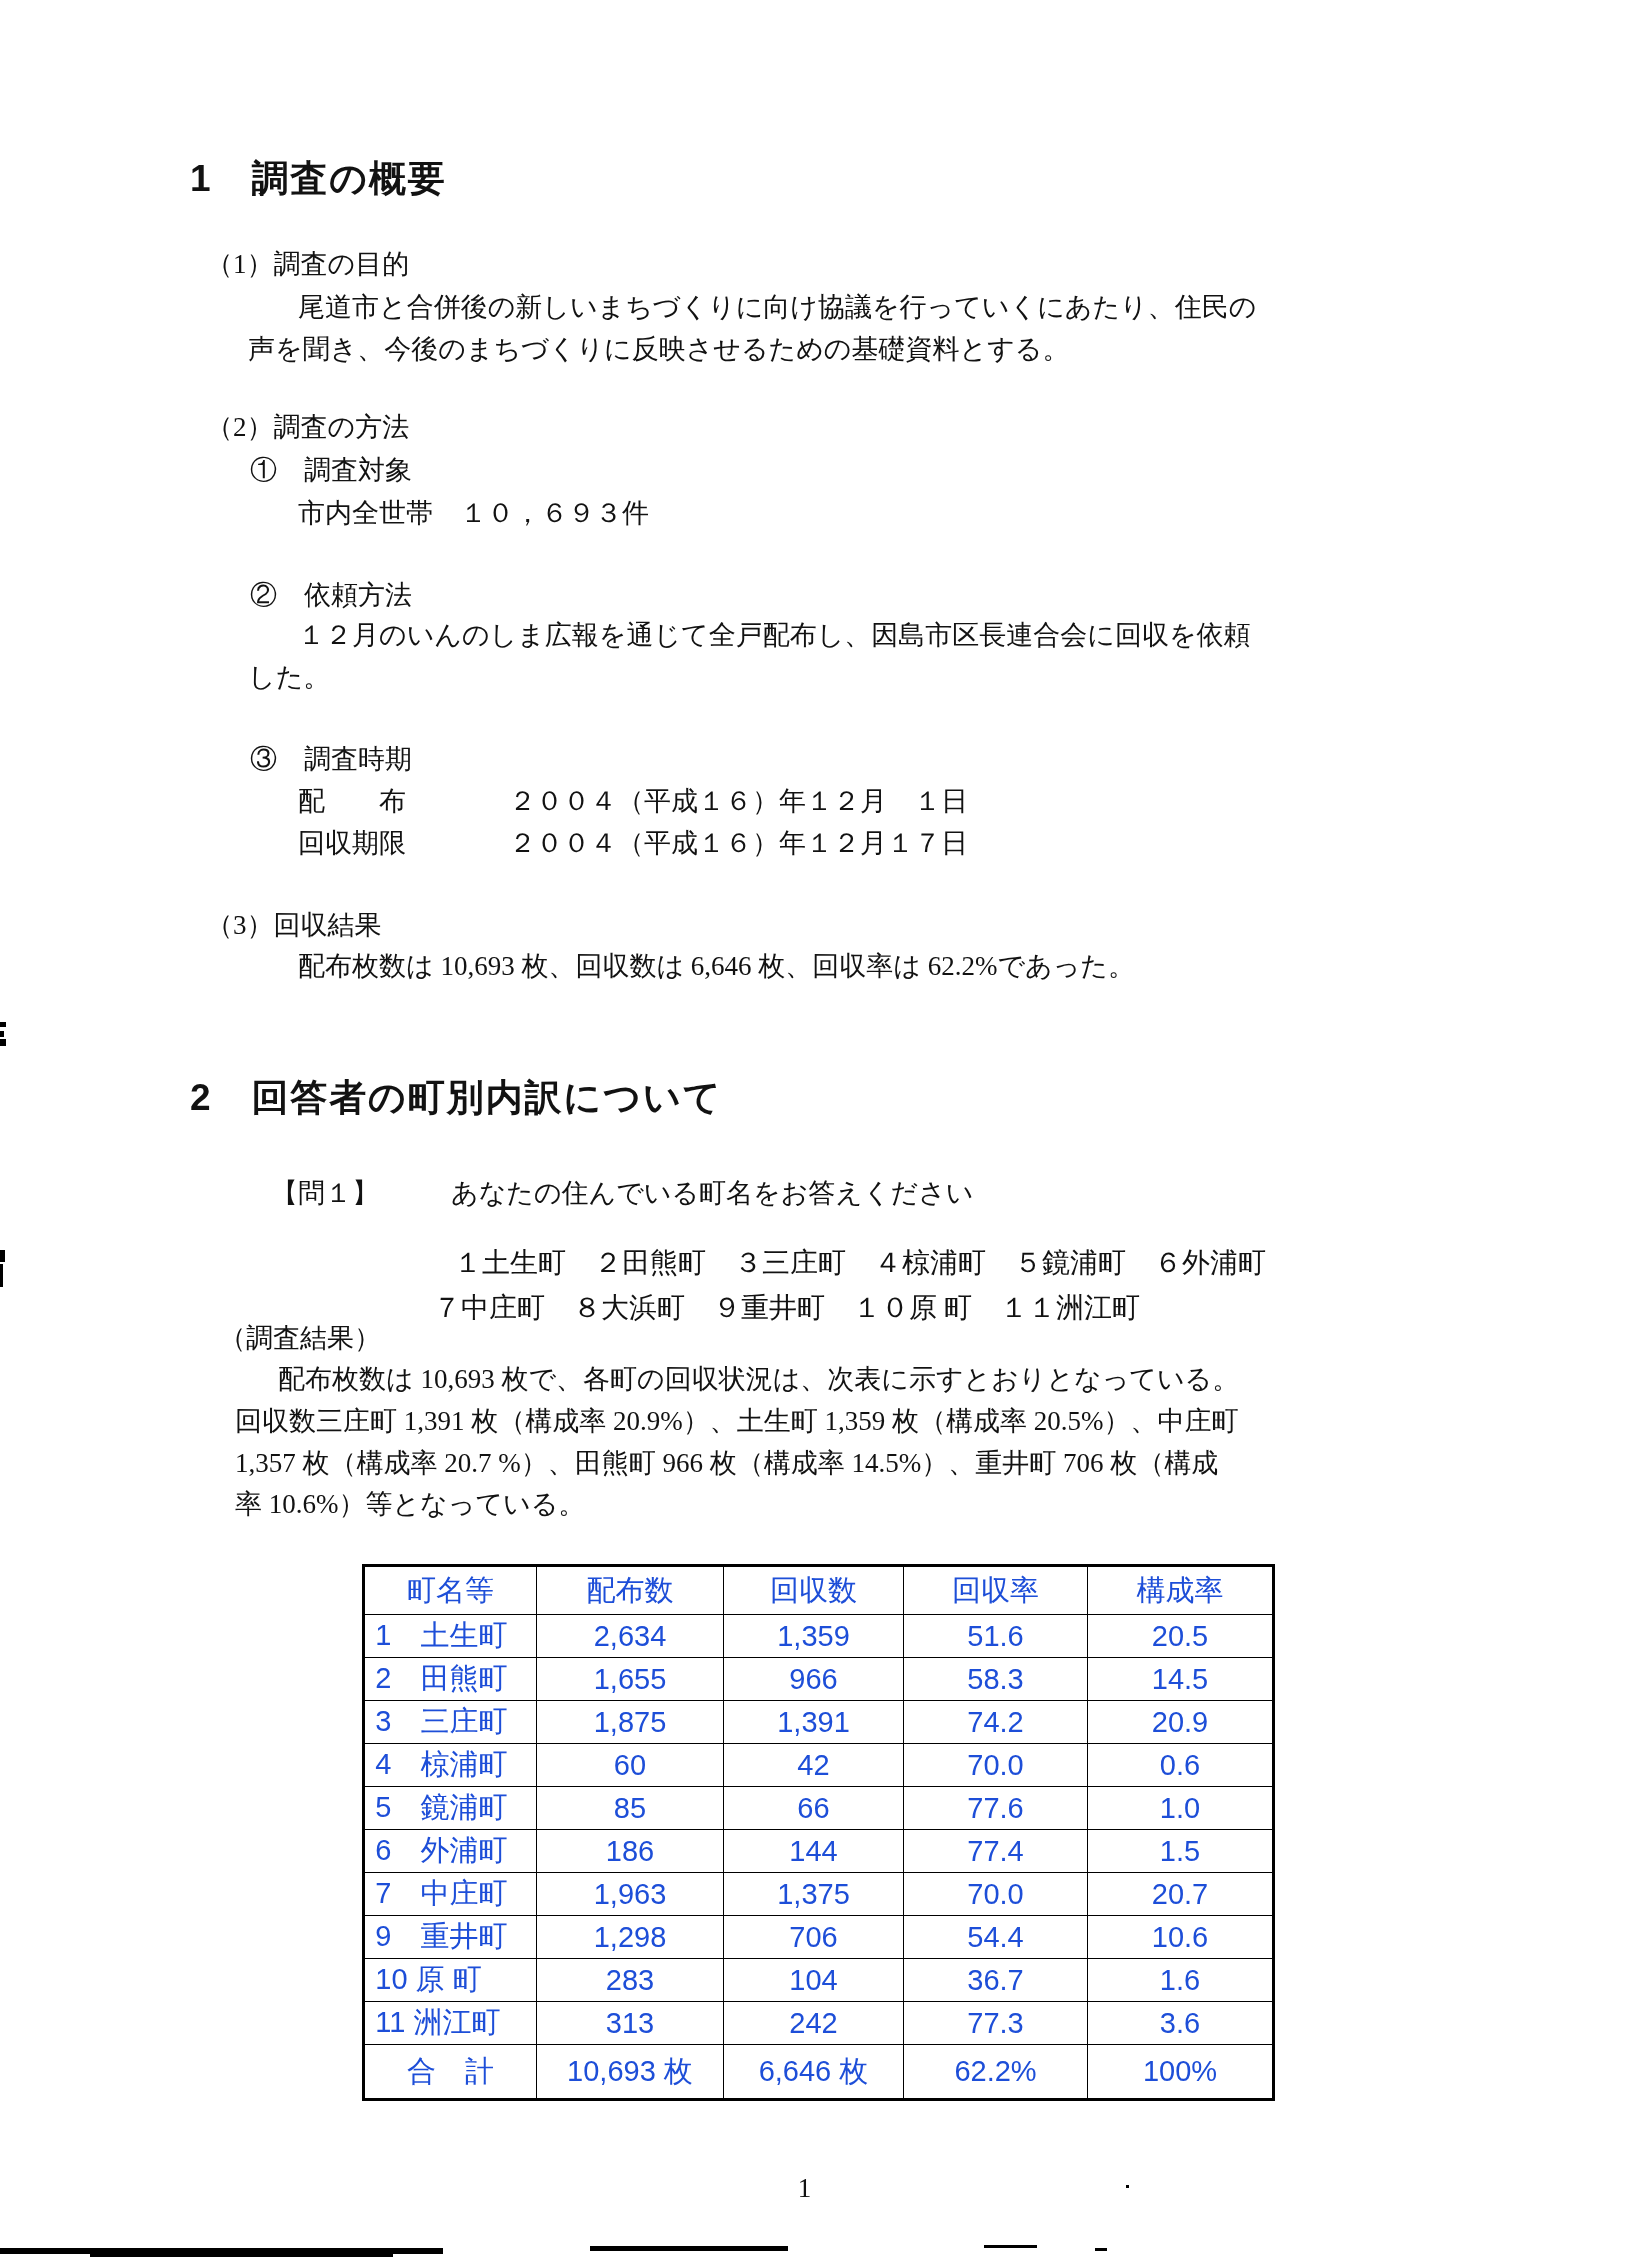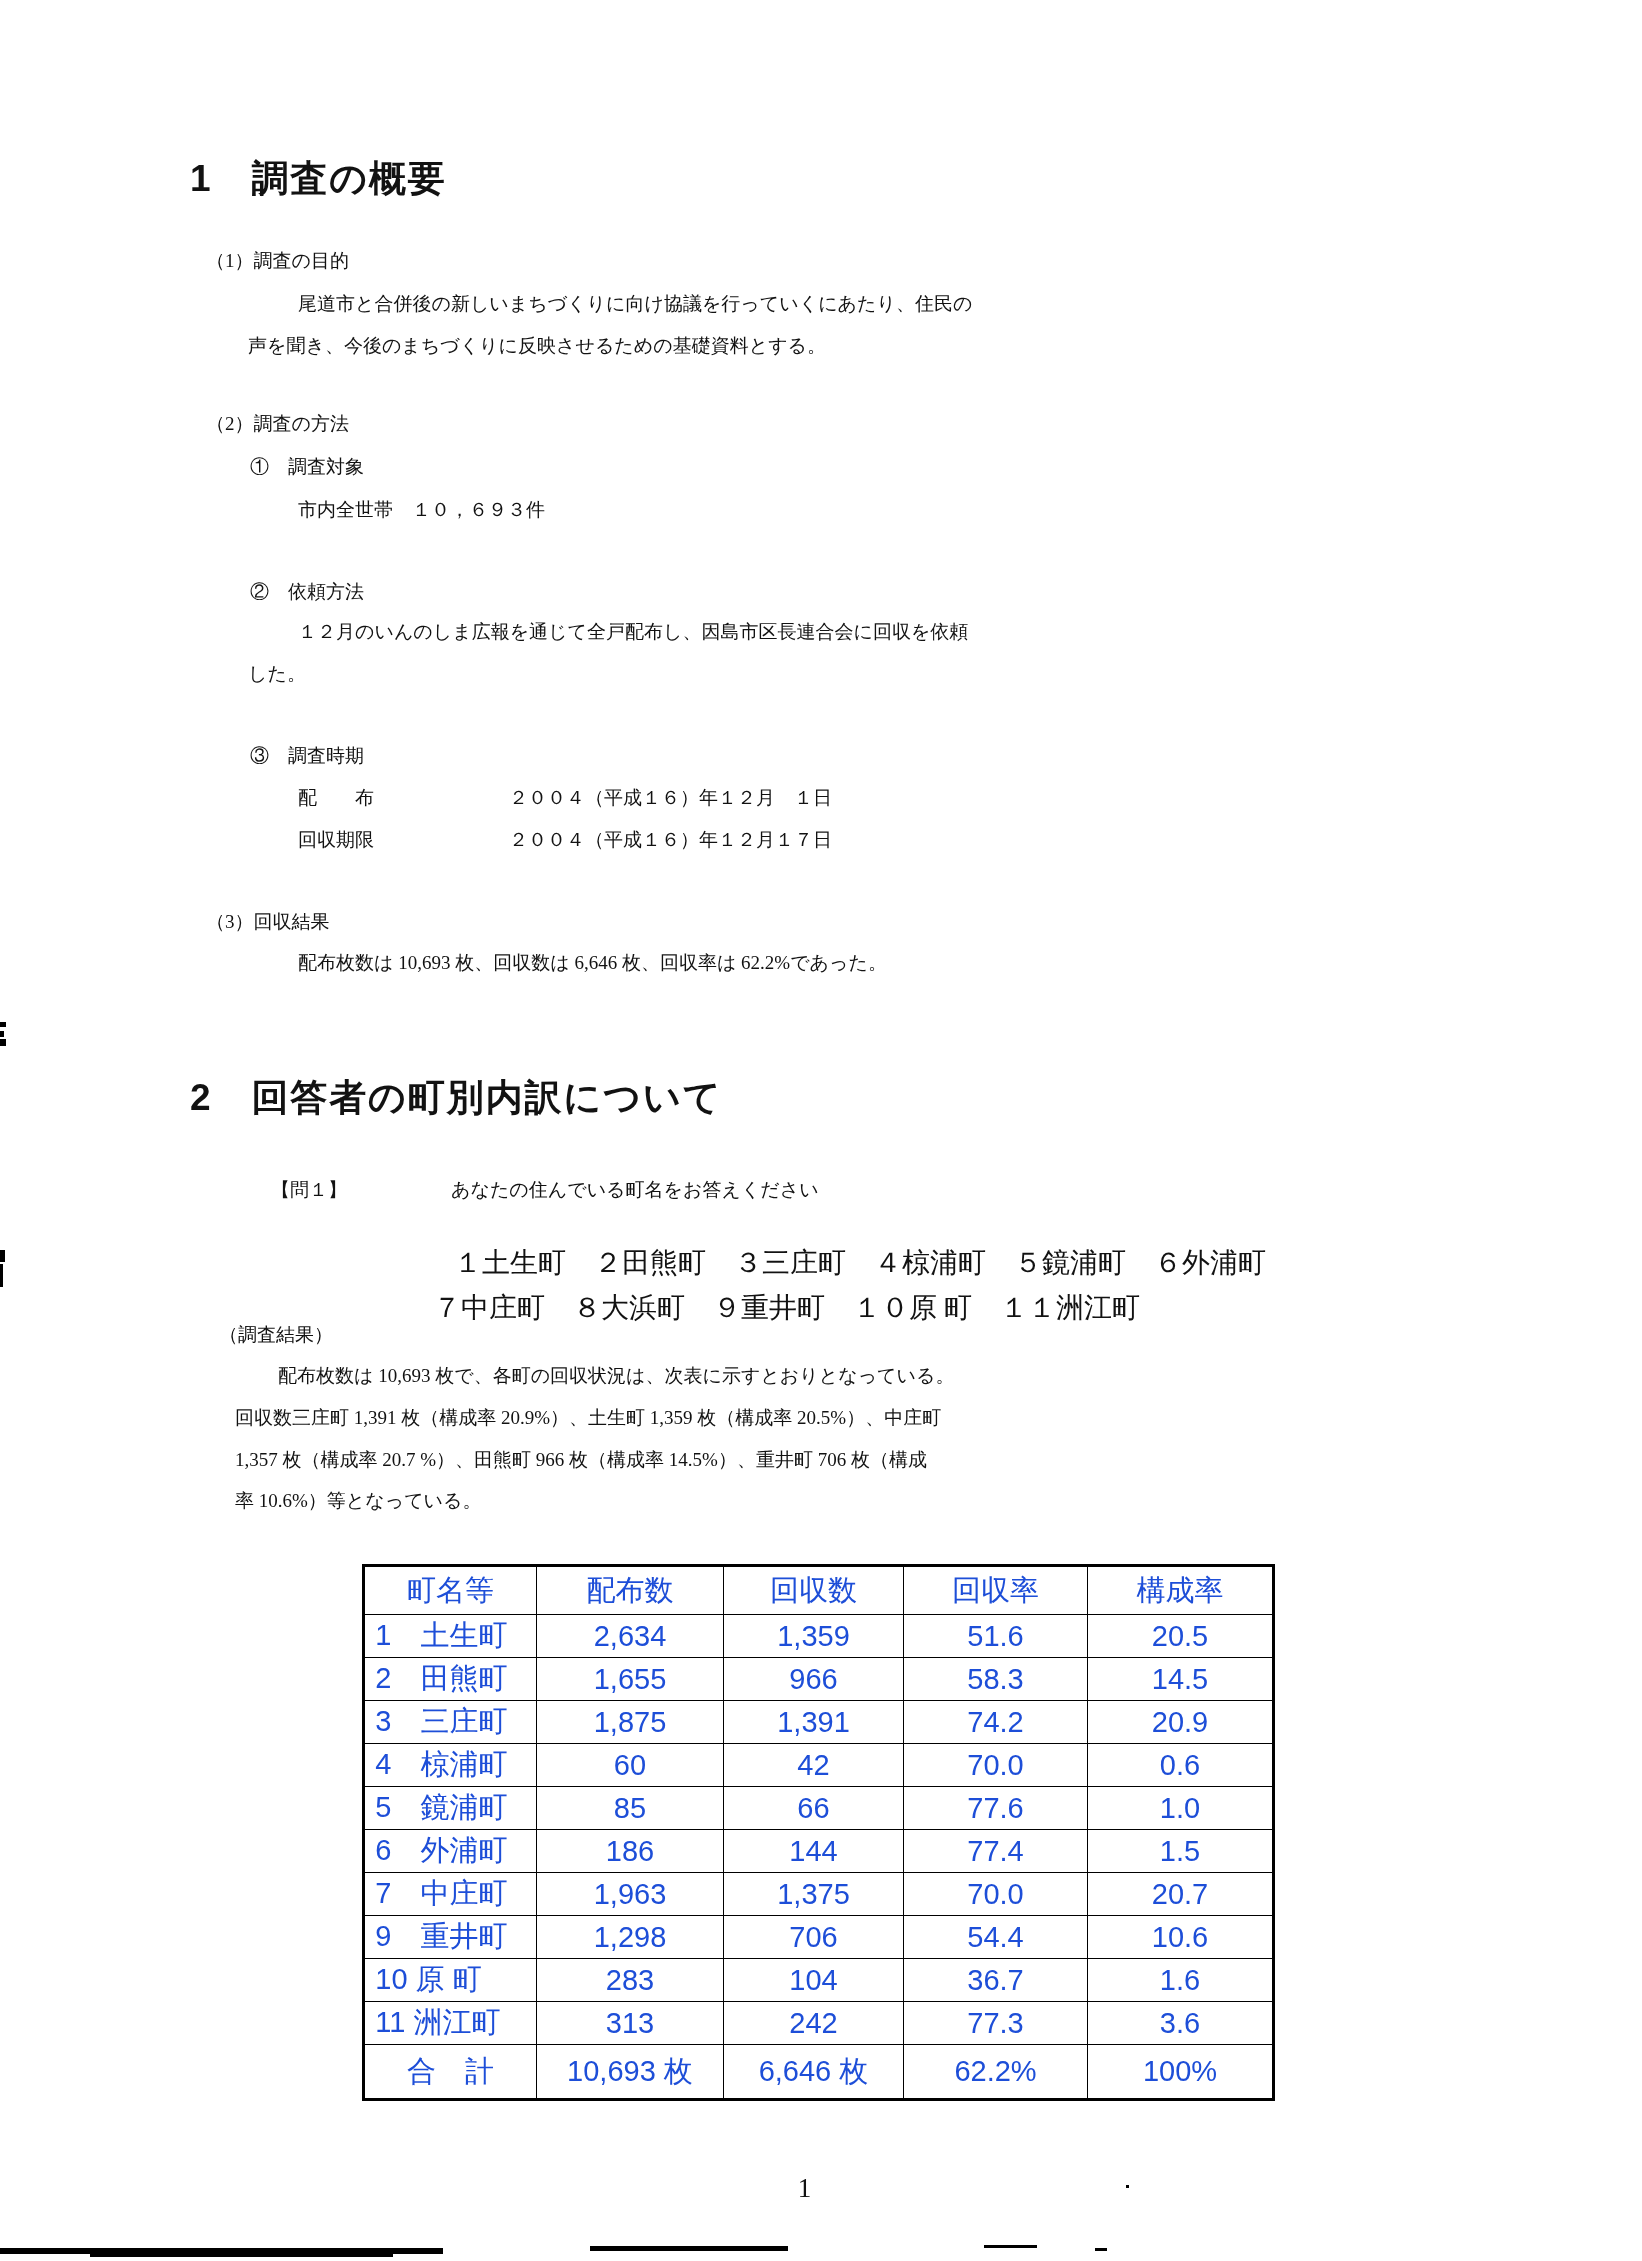--- a/index.html
+++ b/index.html
@@ -17,21 +17,21 @@
     font-family: "Liberation Sans", "DejaVu Sans", sans-serif;
     font-weight: bold;
     font-size: 37px;
     letter-spacing: 1.9px;
     white-space: pre;
     line-height: 1;
   }
   .body-text {
     position: absolute;
     font-family: "Liberation Serif", "DejaVu Serif", serif;
-    font-size: 19px;
+    font-size: 27px;
     white-space: pre;
     line-height: 1;
   }
   .small-text {
     position: absolute;
     font-family: "Liberation Serif", "DejaVu Serif", serif;
     font-size: 28px;
     white-space: pre;
     line-height: 1;
   }

